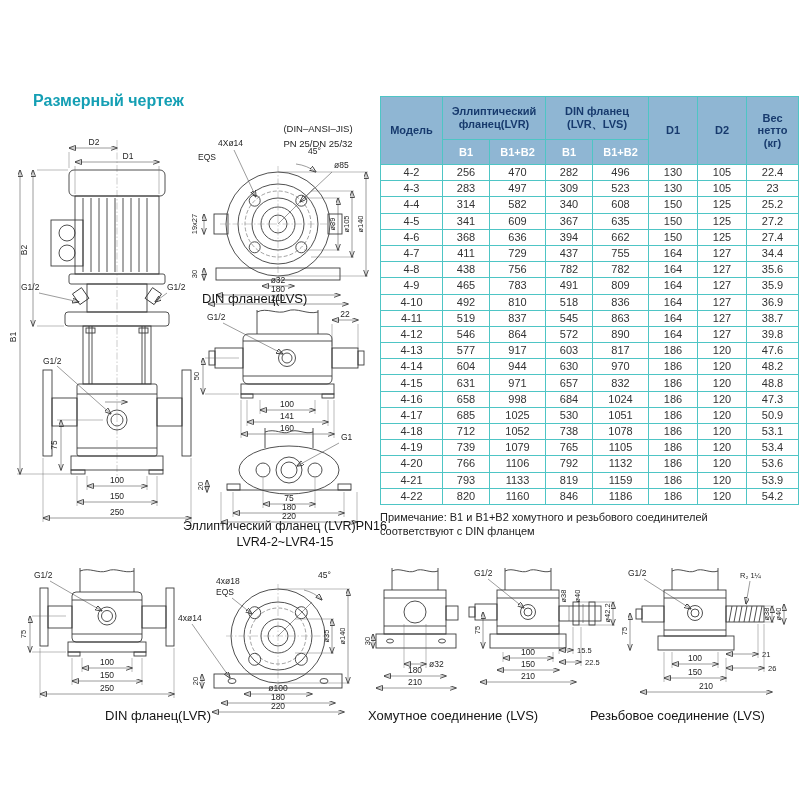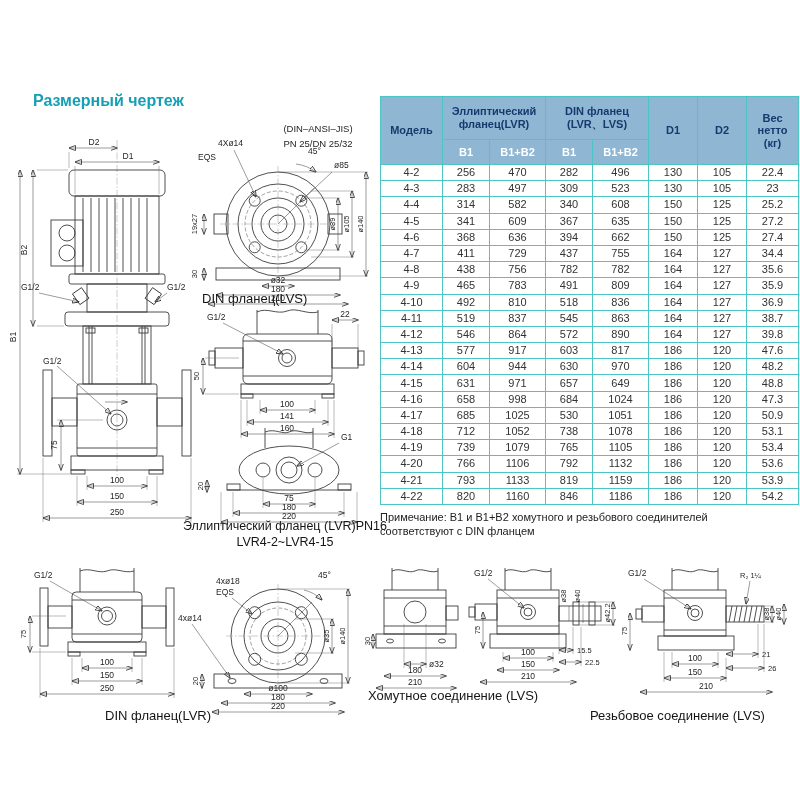--- a/index.html
+++ b/index.html
@@ -429,21 +429,21 @@
             <td>970</td>
             <td>186</td>
             <td>120</td>
             <td>48.2</td>
           </tr>
           <tr>
             <td>4-15</td>
             <td>631</td>
             <td>971</td>
             <td>657</td>
-            <td>649</td>
+            <td>832</td>
             <td>186</td>
             <td>120</td>
             <td>48.8</td>
           </tr>
           <tr>
             <td>4-16</td>
             <td>658</td>
             <td>998</td>
             <td>684</td>
             <td>1024</td>
@@ -729,16 +729,16 @@
     <text class="mid" x="71" y="95">100</text>
     <line class="ext" x1="40" y1="86" x2="40" y2="116"></line>
       <line class="ext" x1="102" y1="92" x2="102" y2="116"></line>
     <line class="dim" x1="40" y1="112" x2="102" y2="112" marker-start="url(#a8)" marker-end="url(#a8)"></line>
     <text class="mid" x="71" y="109">150</text>
     <line class="dim" x1="16" y1="126" x2="148" y2="126" marker-start="url(#a8)" marker-end="url(#a8)"></line>
     <text class="mid" x="82" y="123">210</text>
   </svg>
 
   <div class="abs cap center" style="left:105px;top:708px;width:165px">DIN фланец(LVR)</div>
-  <div class="abs cap center" style="left:368px;top:688px;width:205px">Хомутное соединение (LVS)</div>
+  <div class="abs cap center" style="left:368px;top:708px;width:205px">Хомутное соединение (LVS)</div>
   <div class="abs cap center" style="left:590px;top:708px;width:205px">Резьбовое соединение (LVS)</div>
 
 </div>
 
 </body></html>

